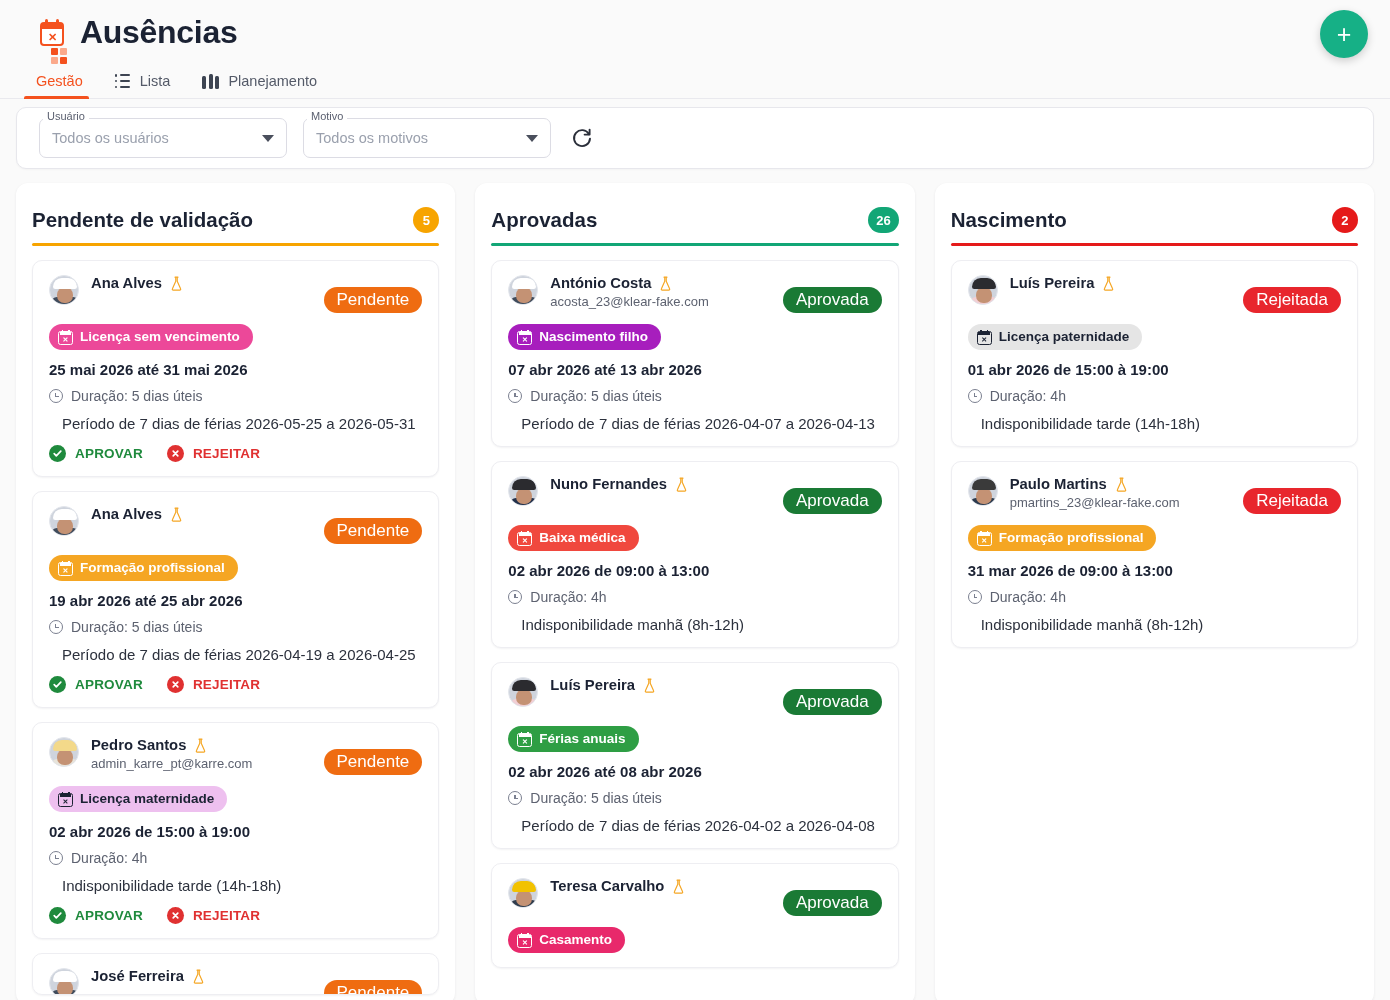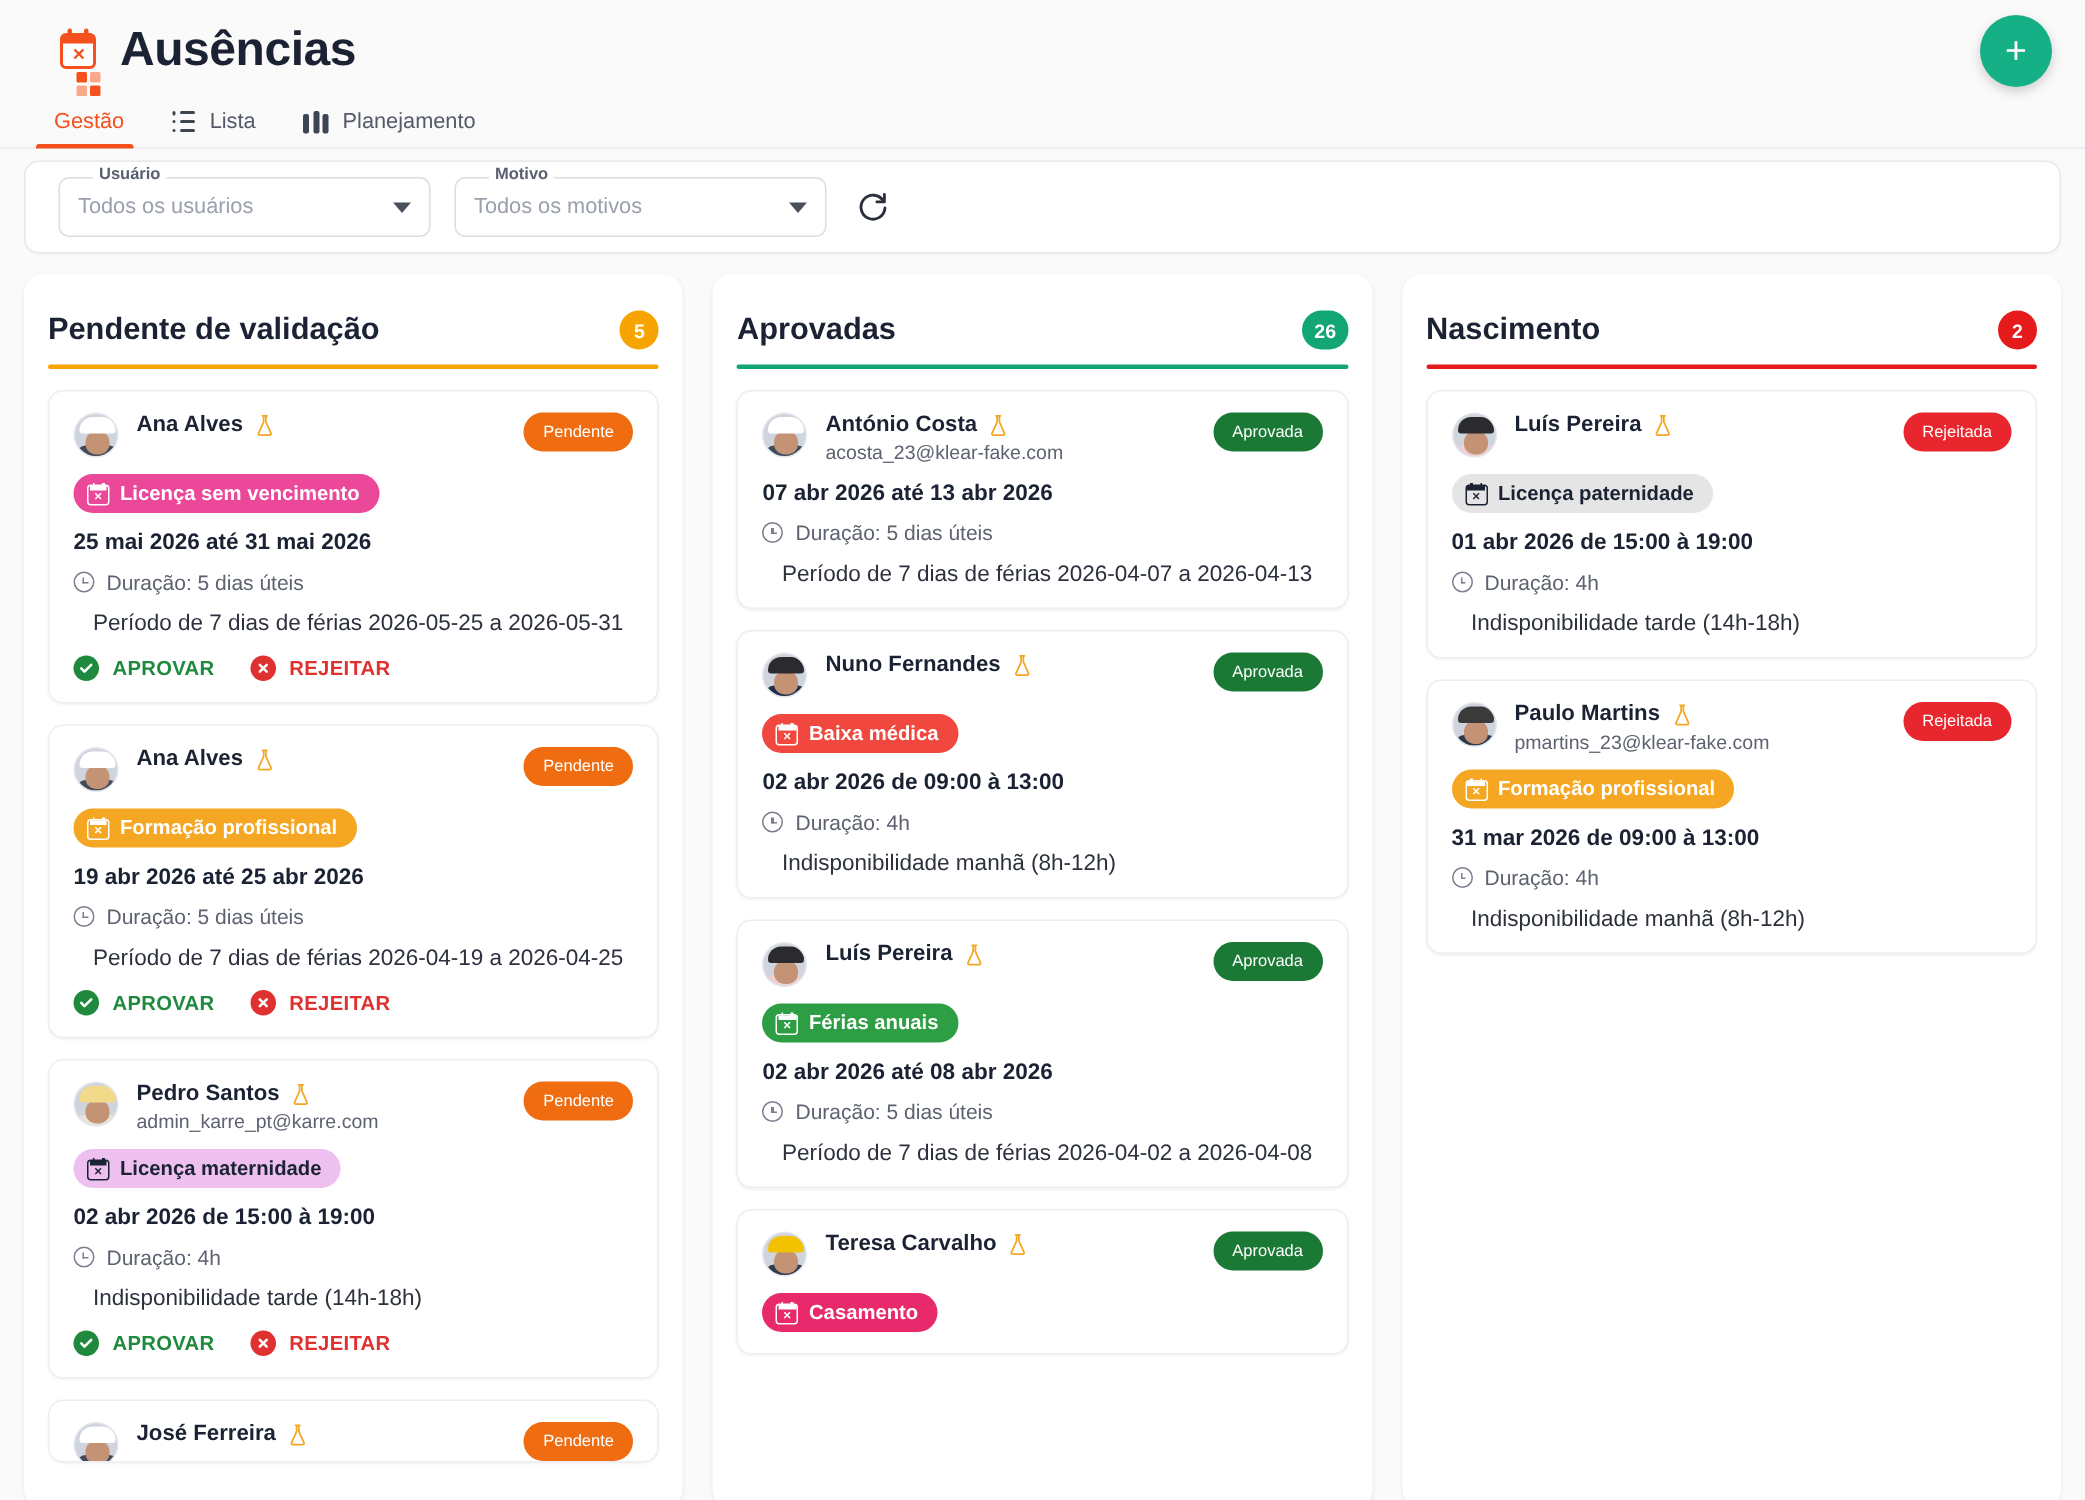--- a/index.html
+++ b/index.html
@@ -78,22 +78,22 @@
 
   
   .filter-bar {
     margin: 8px 16px 0 16px;
     background: #fff; border: 1px solid #e7e7ec; border-radius: 10px;
     height: 62px; display: flex; align-items: center; gap: 16px; padding: 0 22px;
     box-shadow: 0 1px 2px rgba(0,0,0,0.03);
   }
   .field { position: relative; width: 248px; height: 40px; }
   .field .legend {
-    position: absolute; top: -8px; left: 23px; background: #fff; padding: 0 4px;
-    font-size: 11px; color: #5b6070; font-weight: bold;
+    position: absolute; top: -8px; left: 4px; background: #fff; padding: 0 4px;
+    font-size: 11px; color: #5b6070;
   }
   .field .ctl {
     width: 100%; height: 100%;
     border: 1px solid #dcdce4; border-radius: 7px; background: #fff;
     display: flex; align-items: center; padding: 0 12px;
     font-size: 14.5px; color: #9aa0ad; cursor: pointer;
   }
   .field .caret {
     margin-left: auto;
     width: 0; height: 0; border-left: 6px solid transparent; border-right: 6px solid transparent;
@@ -150,21 +150,21 @@
   .avatar .face { position: absolute; left: 7px; top: 11px; width: 16px; height: 16px; border-radius: 50% 50% 45% 45%; background: #c49274; }
   .avatar .body { position: absolute; left: 1px; bottom: 0; width: 28px; height: 7px; border-radius: 6px 6px 0 0; }
   .person-meta { display: flex; flex-direction: column; gap: 3px; min-width: 0; }
   .person-name-row { display: flex; align-items: center; gap: 8px; }
   .person-name { font-size: 14.8px; font-weight: bold; color: #1b2233; white-space: nowrap; }
   .flask { width: 13px; height: 15px; flex: none; }
   .person-email { font-size: 13px; color: #5d6270; white-space: nowrap; }
 
   .status-pill {
     flex: none; border-radius: 13px; padding: 5px 13px;
-    color: #fff; font-size: 11px; line-height: 16px; white-space: nowrap;
+    color: #fff; font-size: 17px; line-height: 16px; white-space: nowrap; margin-top: 12px;
   }
 
   .reason-badge {
     display: inline-flex; align-items: center; gap: 7px;
     border-radius: 13px; padding: 5px 13px 5px 9px;
     font-size: 13.5px; font-weight: bold; line-height: 16px;
     margin-top: 11px;
   }
   .mini-cal { width: 15px; height: 15px; position: relative; flex: none; }
   .mini-cal .mf { position: absolute; inset: 1px 0 0 0; border: 1.6px solid currentColor; border-radius: 2.5px; }
@@ -484,20 +484,30 @@
                   <span class="person-name">António Costa</span>
                   <svg class="flask" viewBox="0 0 14 16">
                     <path d="M5.4 1.2h3.2M6.2 1.2v4.4L2.6 13.6a1 1 0 0 0 .9 1.5h7a1 1 0 0 0 .9-1.5L7.8 5.6V1.2" fill="none" stroke="#f5a623" stroke-width="1.25" stroke-linecap="round" stroke-linejoin="round"></path>
                   </svg>
                 </span>      
                 <span class="person-email">acosta_23@klear-fake.com</span>      
               </span>    
             </div>    
             <span class="status-pill" style="background:#1a7a35">Aprovada</span>  
           </div>  
+          <div><span class="reason-badge" style="background:#a71ebd;color:#ffffff">
+              <span class="mini-cal">
+                <span class="ml1"></span>
+                <span class="ml2"></span>
+                <span class="mf"></span>
+                <span class="mh"></span>
+                <span class="mx">✕</span>
+              </span>
+              <span>Nascimento filho</span>
+            </span></div>  
           <div class="date-line">07 abr 2026 até 13 abr 2026</div>  
           <div class="dur-line">
             <span class="clock"></span>
             <span>Duração: 5 dias úteis</span>
           </div>  
           <div class="note-line">Período de 7 dias de férias 2026-04-07 a 2026-04-13</div>
         </div>
         <div class="card">  
           <div class="card-top">    
             <div class="person">      

